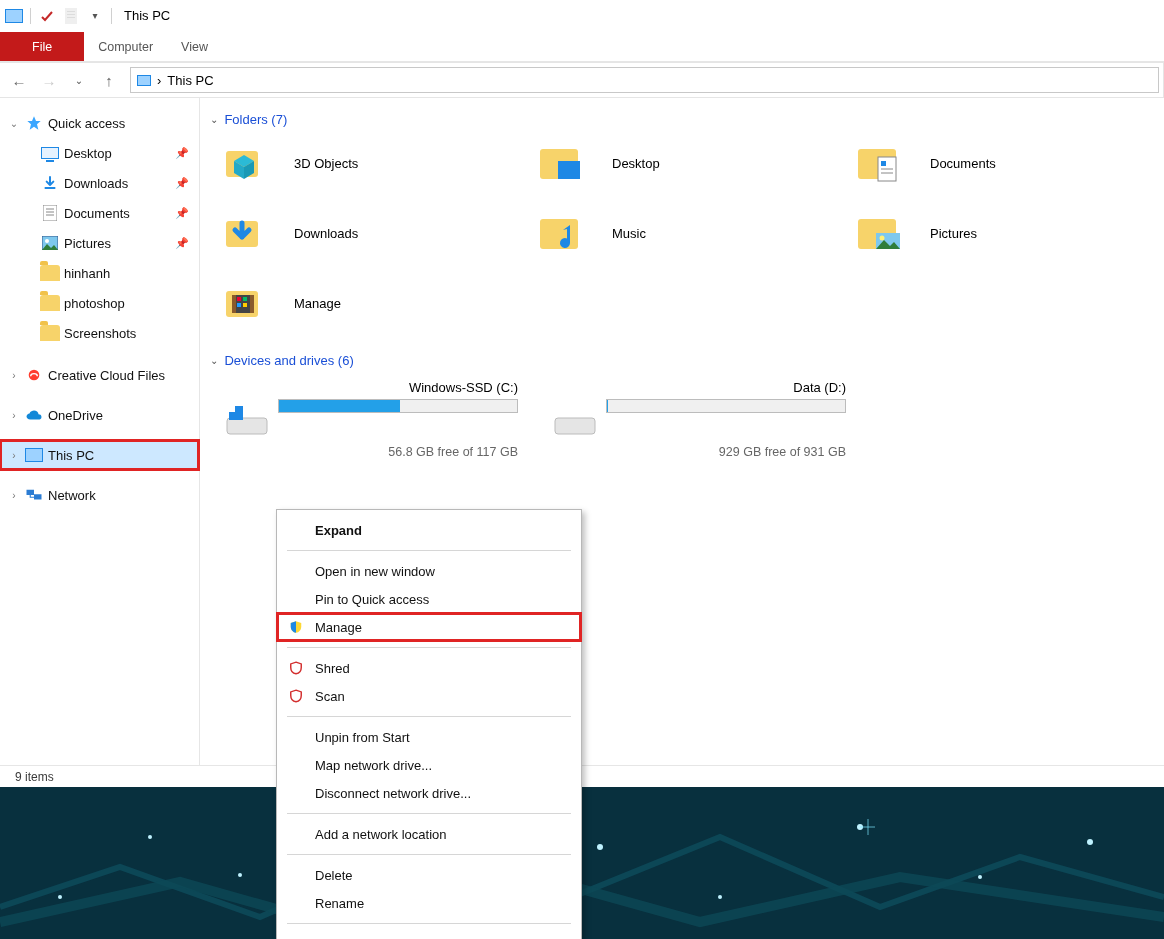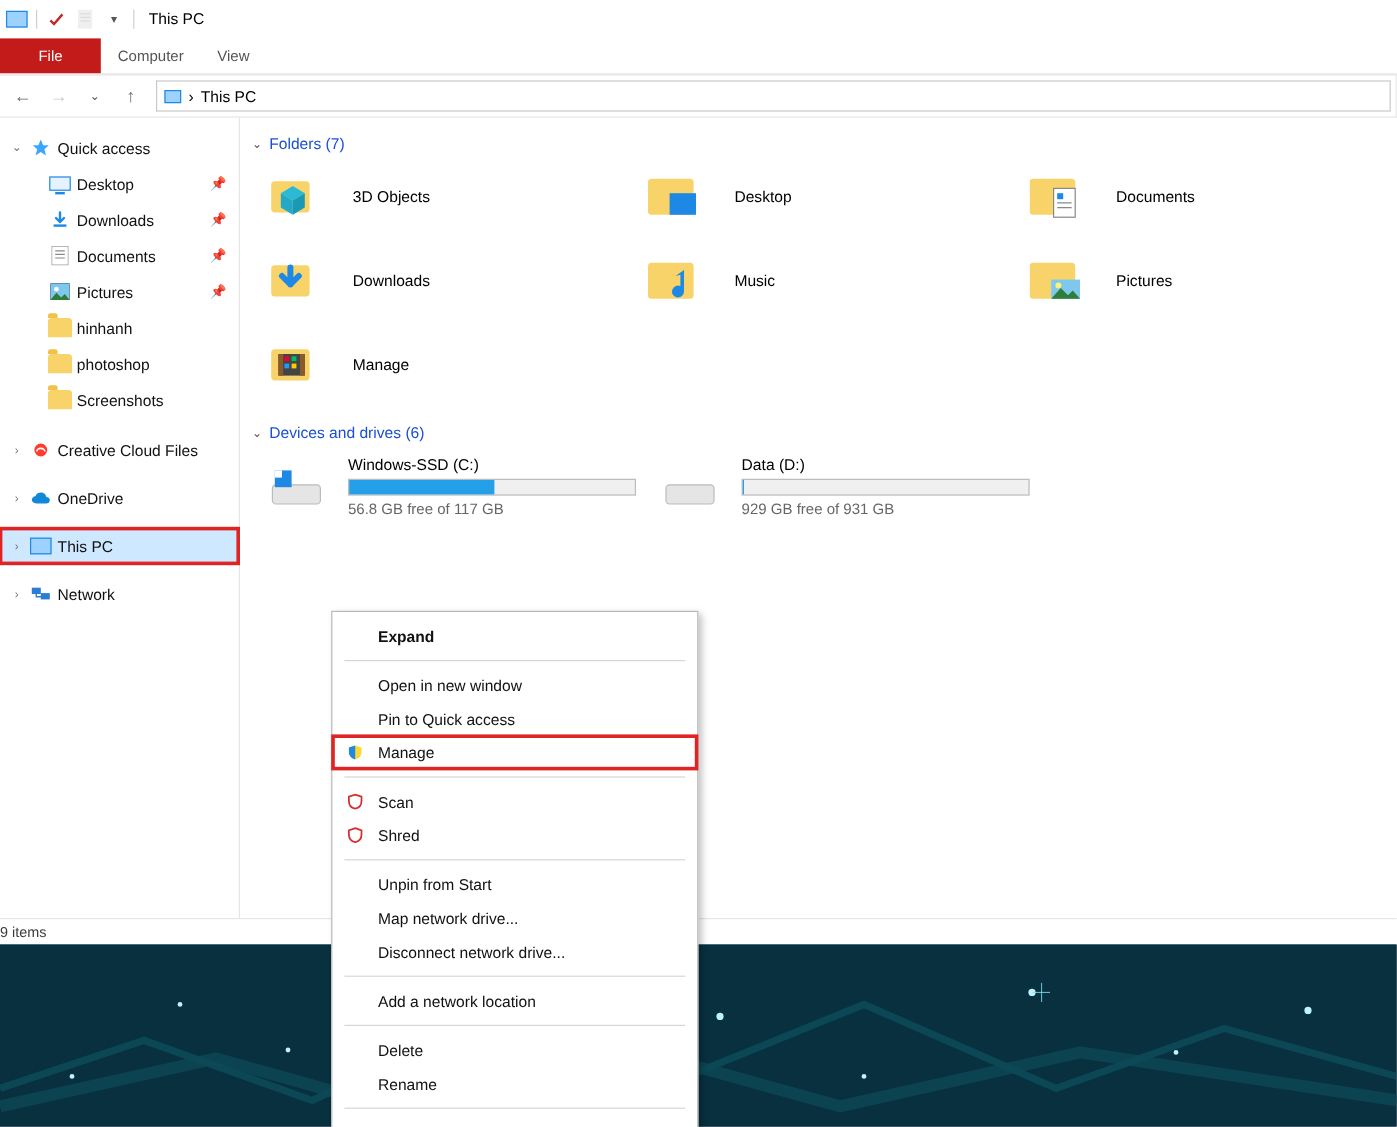--- a/index.html
+++ b/index.html
@@ -40,29 +40,29 @@
 
     
     .group-hdr { display:flex; align-items:center; gap:6px; padding:10px 0 6px 0;}
     .group-hdr .lbl { color:#1a4fd6; font-size:13px;}
     .grid { display:grid; grid-template-columns:repeat(3, 300px); column-gap:18px; row-gap:22px; padding:6px 0 16px 10px;}
     .tile { display:flex; align-items:center; gap:26px;}
     .tile .big { width:48px; height:48px; display:flex; align-items:center; justify-content:center;}
     .tile .name { font-size:13px;}
 
     
-    .drive { display:flex; gap:16px;}
+    .drive { display:flex; gap:4px;text-align:right;}
     .drive .big{width:54px;}
     .drive .meta{display:flex;flex-direction:column;gap:4px;font-size:13px;}
     .bar { width:240px; height:14px; border:1px solid #bcbcbc; background:#f0f0f0; position:relative;}
     .bar .fill { position:absolute; top:0; left:0; bottom:0; background:#23a0e8;}
-    .free { font-size:12.5px; color:#666;}
-
-    
-    .status { height:22px; border-top:1px solid #e6e6e6; font-size:12px; color:#3a3a3a; padding-left:0; display:flex; align-items:center;}
+    .free { font-size:12.5px; color:#666;margin-top:28px;}
+
+    
+    .status { height:22px; border-top:1px solid #e6e6e6; font-size:12px; color:#3a3a3a; padding-left:15px; display:flex; align-items:center;}
     .wallpaper { height:152px; background:linear-gradient(180deg,#0b3945,#0a2b3a);}
     .wallpaper svg{width:100%;height:100%;}
 
     
     .ctx { position:absolute; left:276px; top:509px; width:306px; background:#fff; border:1px solid #b8b8b8; box-shadow:3px 3px 6px rgba(0,0,0,.25); padding:6px 0; z-index:40;}
     .ctx-sep { height:1px; background:#d6d6d6; margin:6px 10px;}
     .ctx-item { height:28px; display:flex; align-items:center; gap:10px; padding:0 14px 0 10px; font-size:13px; color:#111;}
     .ctx-item .ic { width:18px; display:flex; align-items:center; justify-content:center;}
     .ctx-item.bold{font-weight:600;}
     .ctx-item.red-outline{outline:3px solid #e02424; outline-offset:-2px;}
@@ -437,29 +437,29 @@
       </span>
       <span>Manage</span>
     </div>
     <div class="ctx-sep"></div>
     <div class="ctx-item">
       <span class="ic">
         <svg width="14" height="14" viewBox="0 0 24 24">
           <path d="M12 2l9 3v6c0 6-4 10-9 11C7 21 3 17 3 11V5l9-3z" fill="none" stroke="#d32f2f" stroke-width="2.5"></path>
         </svg>
       </span>
-      <span>Scan</span>
+      <span>Shred</span>
     </div>
     <div class="ctx-item">
       <span class="ic">
         <svg width="14" height="14" viewBox="0 0 24 24">
           <path d="M12 2l9 3v6c0 6-4 10-9 11C7 21 3 17 3 11V5l9-3z" fill="none" stroke="#d32f2f" stroke-width="2.5"></path>
         </svg>
       </span>
-      <span>Shred</span>
+      <span>Scan</span>
     </div>
     <div class="ctx-sep"></div>
     <div class="ctx-item">
       <span class="ic"></span>
       <span>Unpin from Start</span>
     </div>
     <div class="ctx-item">
       <span class="ic"></span>
       <span>Map network drive...</span>
     </div>

